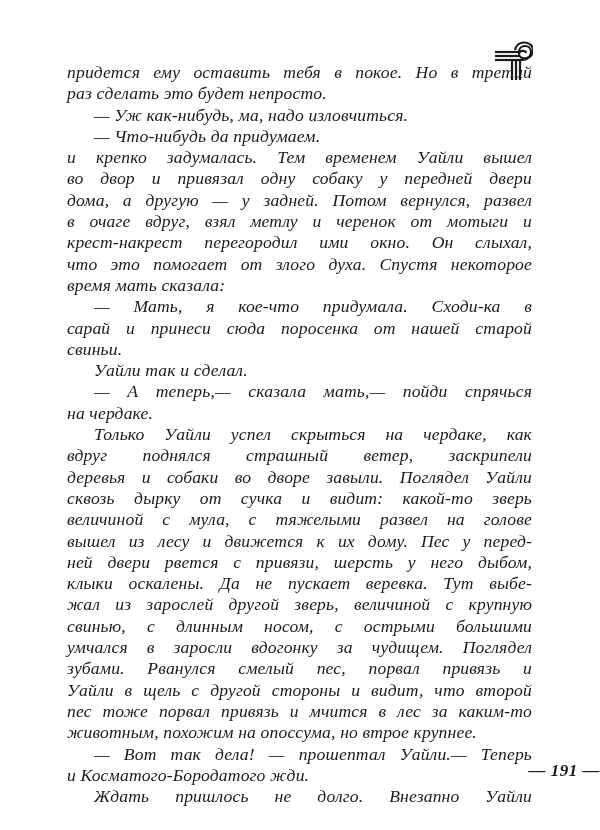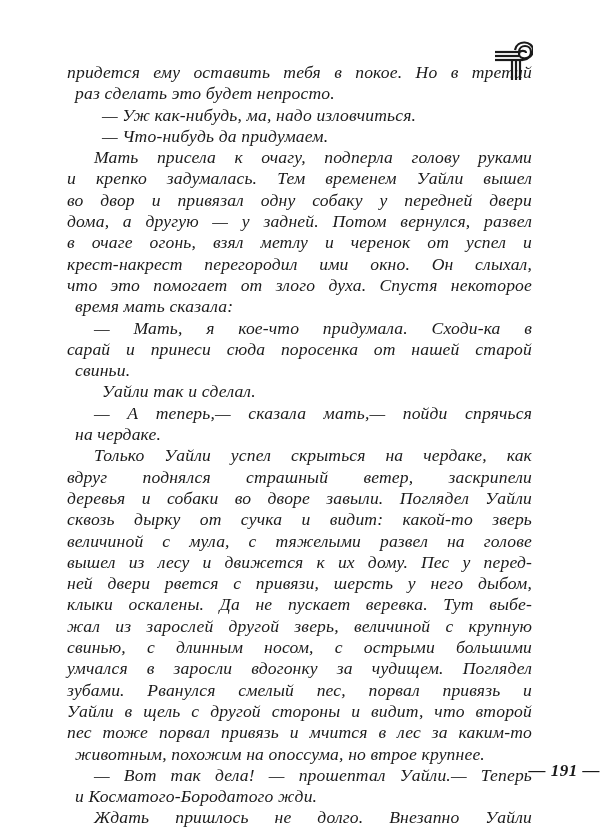--- a/index.html
+++ b/index.html
@@ -26,21 +26,20 @@
     line-height: 21.3px;
     height: 21.3px;
     white-space: nowrap;
     text-align: justify;
     text-align-last: justify;
     letter-spacing: 0.15px;
     font-style: italic;
   }
   .line.last {
     text-align-last: left;
-    margin-left: 8px;
   }
   .line.indent {
     padding-left: 27px;
   }
   .ornament {
     position: absolute;
     left: 493px;
     top: 38px;
     width: 40px;
     height: 44px;
@@ -71,25 +70,24 @@
     <path d="M23 22 V42"></path>
     <path d="M27 22 V42"></path>
   </g>
 </svg>
 
 <div class="page" id="text-block">
     <div class="line">придется ему оставить тебя в покое. Но в третий</div>
     <div class="line last">раз сделать это будет непросто.</div>
     <div class="line indent last">— Уж как-нибудь, ма, надо изловчиться.</div>
     <div class="line indent last">— Что-нибудь да придумаем.</div>
-    <div class="line indent">Мать присела к очагу, подперла голову руками</div>
     <div class="line">и крепко задумалась. Тем временем Уайли вышел</div>
     <div class="line">во двор и привязал одну собаку у передней двери</div>
     <div class="line">дома, а другую — у задней. Потом вернулся, развел</div>
-    <div class="line">в очаге огонь, взял метлу и черенок от успел и</div>
+    <div class="line">в очаге вдруг, взял метлу и черенок от мотыги и</div>
     <div class="line">крест-накрест перегородил ими окно. Он слыхал,</div>
     <div class="line">что это помогает от злого духа. Спустя некоторое</div>
     <div class="line last">время мать сказала:</div>
     <div class="line indent">— Мать, я кое-что придумала. Сходи-ка в</div>
     <div class="line">сарай и принеси сюда поросенка от нашей старой</div>
     <div class="line last">свиньи.</div>
     <div class="line indent last">Уайли так и сделал.</div>
     <div class="line indent">— А теперь,— сказала мать,— пойди спрячься</div>
     <div class="line last">на чердаке.</div>
     <div class="line indent">Только Уайли успел скрыться на чердаке, как</div>

